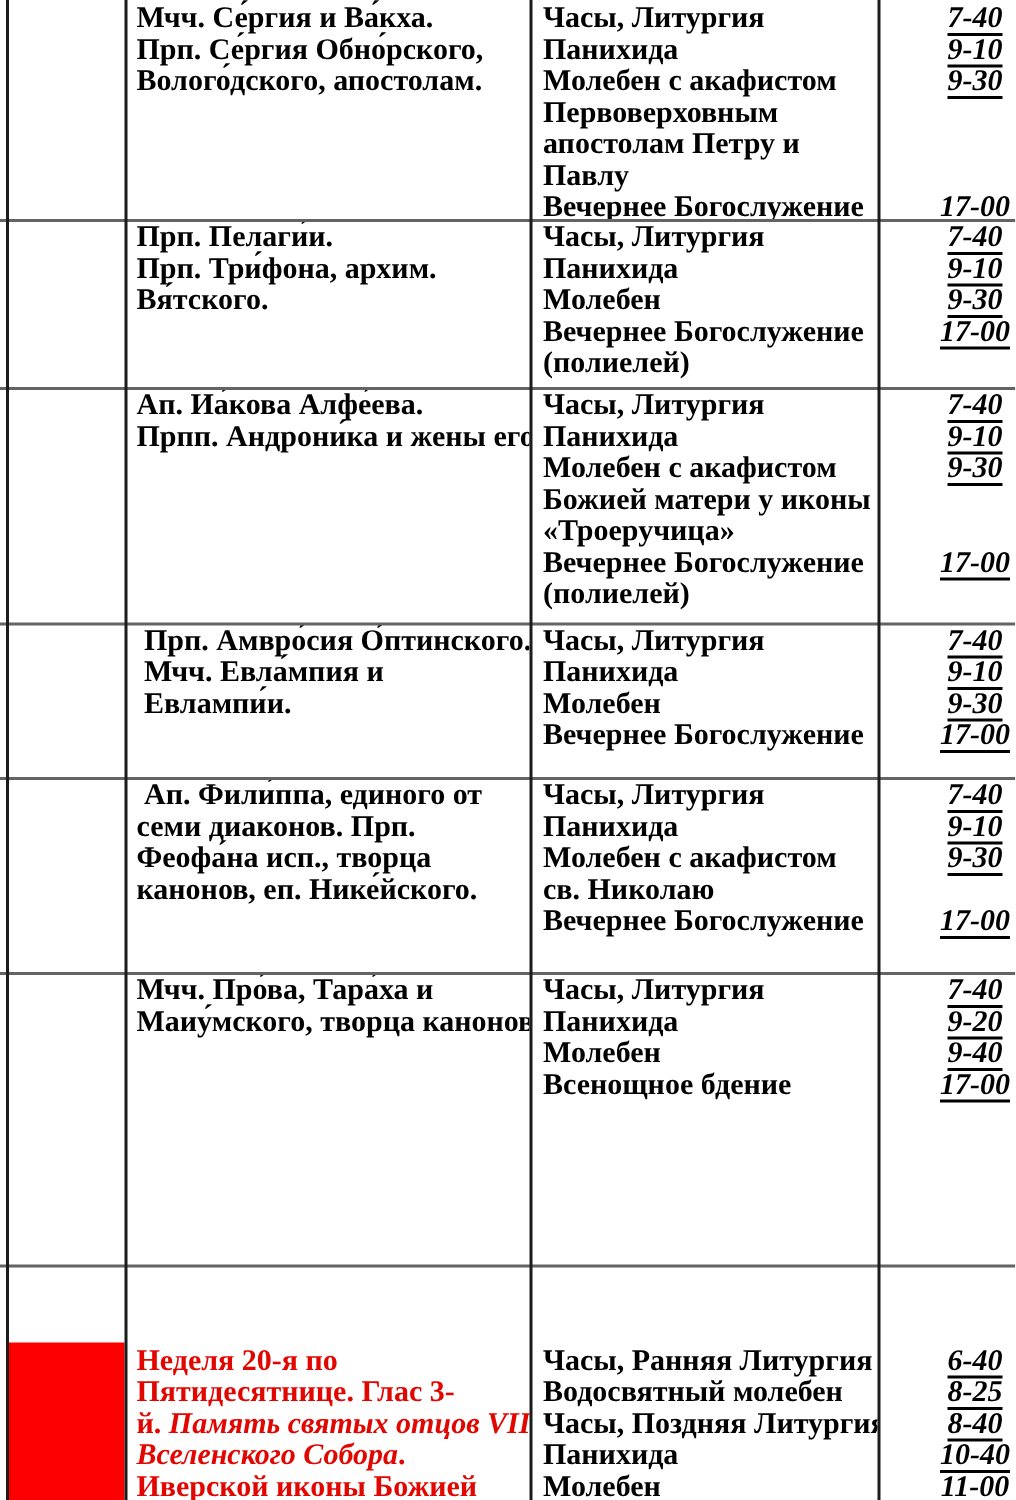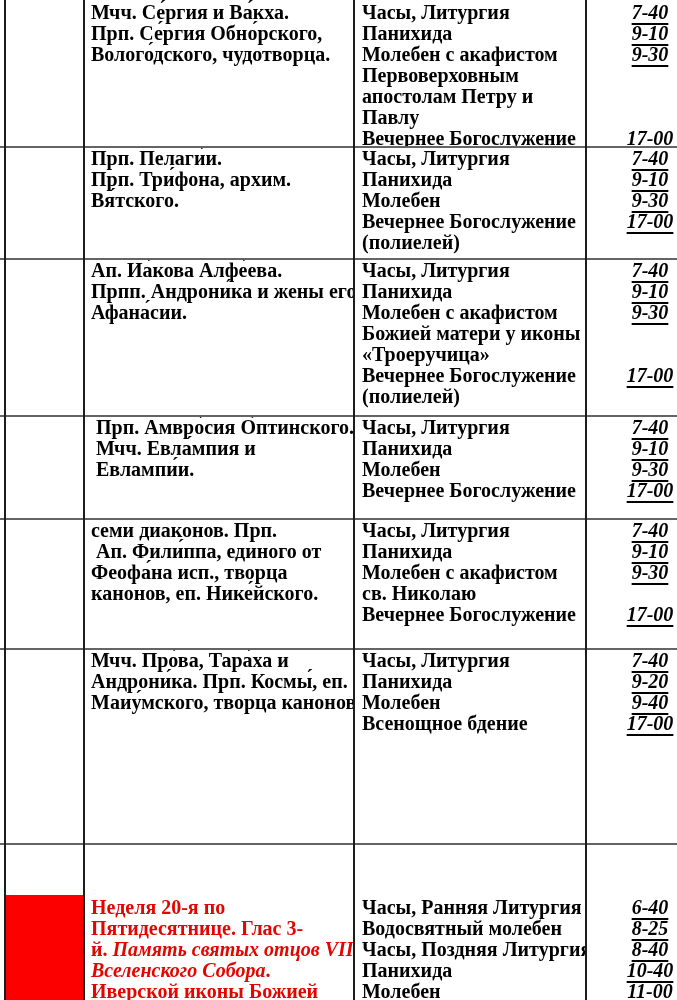--- a/index.html
+++ b/index.html
@@ -30,21 +30,21 @@
 <div class="page" style="--holiday-bg: #fc0000; --holiday-text: #e10600;">
   <div class="table" id="schedule-table">
       <div class="row" style="height: 146px;">
         <div class="cell date-cell">
           <div class="line"></div>
           <div class="line"></div>
         </div>
         <div class="cell saints-cell">
           <div class="line"><span class="seg">Мчч. Се́ргия и Ва́кха.</span></div>
           <div class="line"><span class="seg">Прп. Се́ргия Обно́рского,</span></div>
-          <div class="line"><span class="seg">Волого́дского, чудотворца.</span></div>
+          <div class="line"><span class="seg">Волого́дского, апостолам.</span></div>
         </div>
         <div class="cell services-cell">
           <div class="line">Часы, Литургия</div>
           <div class="line">Панихида</div>
           <div class="line">Молебен с акафистом</div>
           <div class="line">Первоверховным</div>
           <div class="line">апостолам Петру и</div>
           <div class="line">Павлу</div>
           <div class="line">Вечернее Богослужение</div>
         </div>
@@ -84,21 +84,20 @@
         </div>
       </div>
       <div class="row" style="height: 157px;">
         <div class="cell date-cell">
           <div class="line"></div>
           <div class="line"></div>
         </div>
         <div class="cell saints-cell">
           <div class="line"><span class="seg">Ап. Иа́кова Алфе́ева.</span></div>
           <div class="line"><span class="seg">Прпп. Андрони́ка и жены его</span></div>
-          <div class="line"><span class="seg">Афана́сии.</span></div>
         </div>
         <div class="cell services-cell">
           <div class="line">Часы, Литургия</div>
           <div class="line">Панихида</div>
           <div class="line">Молебен с акафистом</div>
           <div class="line">Божией матери у иконы</div>
           <div class="line">«Троеручица»</div>
           <div class="line">Вечернее Богослужение</div>
           <div class="line">(полиелей)</div>
         </div>
@@ -134,22 +133,22 @@
           <div class="line"><span class="time">9-30</span></div>
           <div class="line"><span class="time">17-00</span></div>
         </div>
       </div>
       <div class="row" style="height: 130px;">
         <div class="cell date-cell">
           <div class="line"></div>
           <div class="line"></div>
         </div>
         <div class="cell saints-cell">
+          <div class="line"><span class="seg">&nbsp;Ап. Фили́ппа, единого от</span></div>
           <div class="line"><span class="seg">семи диаконов. Прп.</span></div>
-          <div class="line"><span class="seg">&nbsp;Ап. Фили́ппа, единого от</span></div>
           <div class="line"><span class="seg">Феофа́на исп., творца</span></div>
           <div class="line"><span class="seg">канонов, еп. Нике́йского.</span></div>
         </div>
         <div class="cell services-cell">
           <div class="line">Часы, Литургия</div>
           <div class="line">Панихида</div>
           <div class="line">Молебен с акафистом</div>
           <div class="line">св. Николаю</div>
           <div class="line">Вечернее Богослужение</div>
         </div>
@@ -161,21 +160,20 @@
           <div class="line"><span class="time">17-00</span></div>
         </div>
       </div>
       <div class="row" style="height: 247px;">
         <div class="cell date-cell">
           <div class="line"></div>
           <div class="line"></div>
         </div>
         <div class="cell saints-cell">
           <div class="line"><span class="seg">Мчч. Про́ва, Тара́ха и</span></div>
-          <div class="line"><span class="seg">Андрони́ка. Прп. Космы́, еп.</span></div>
           <div class="line"><span class="seg">Маиу́мского, творца канонов.</span></div>
         </div>
         <div class="cell services-cell">
           <div class="line">Часы, Литургия</div>
           <div class="line">Панихида</div>
           <div class="line">Молебен</div>
           <div class="line">Всенощное бдение</div>
         </div>
         <div class="cell times-cell">
           <div class="line"><span class="time">7-40</span></div>

